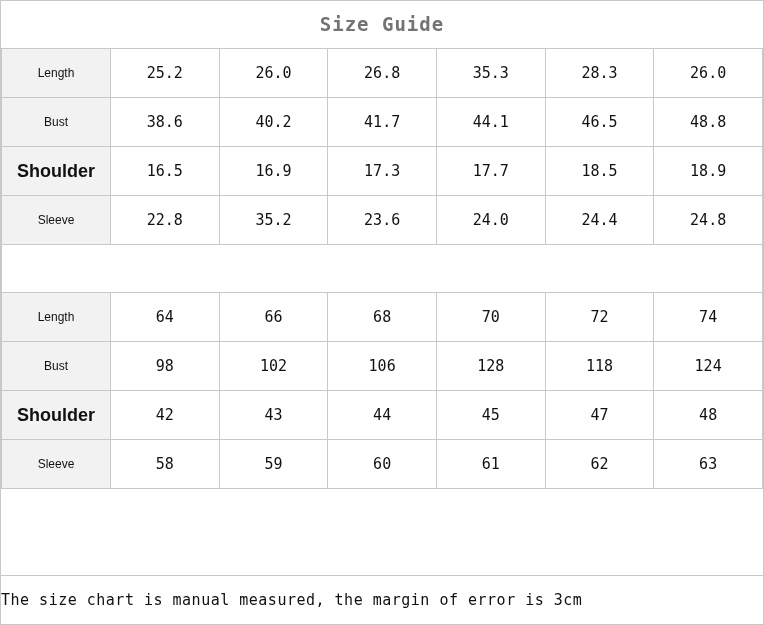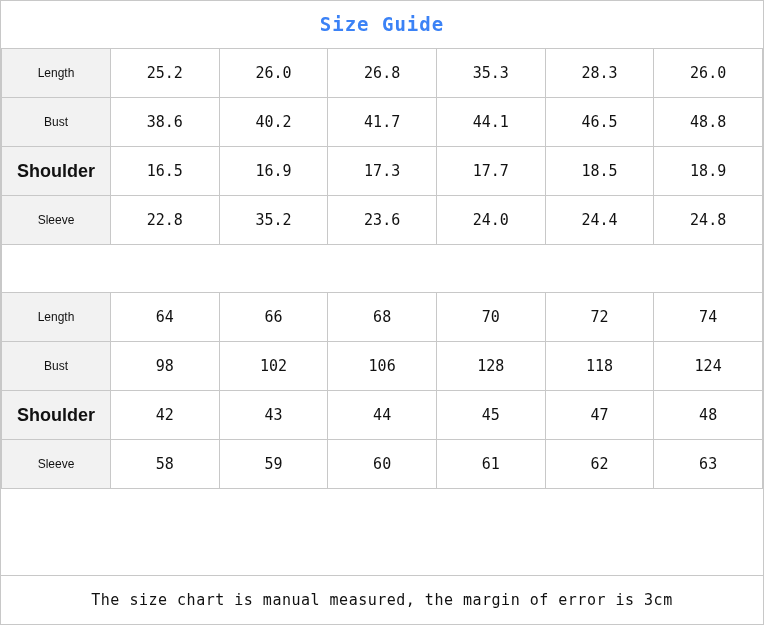--- a/index.html
+++ b/index.html
@@ -25,21 +25,21 @@
     flex-direction: column;
   }
   .title {
     height: 47px;
     line-height: 47px;
     text-align: center;
     font-family: "DejaVu Sans Mono", monospace;
     font-size: 19px;
     font-weight: bold;
     letter-spacing: 1px;
-    color: #3b82f6;
+    color: #737373;
     background: #ffffff;
   }
   table.size-table {
     border-collapse: collapse;
     width: 100%;
     table-layout: fixed;
   }
   table.size-table td {
     border: 1px solid #c8c8c8;
     text-align: center;
@@ -70,21 +70,21 @@
   .gap-row {
     height: 47px;
     background: #ffffff;
     border-left: 1px solid #c8c8c8;
     border-right: 1px solid #c8c8c8;
     box-sizing: border-box;
   }
   .footer {
     height: 48px;
     line-height: 48px;
-    text-align: center;
+    text-align: left;
     font-size: 15px;
     letter-spacing: 0.5px;
     color: #111111;
     background: #ffffff;
     border-top: 1px solid #c8c8c8;
     font-family: "DejaVu Sans Mono", monospace;
   }
   .spacer-flex { flex: 1 1 auto; }
 </style>
 </head>

